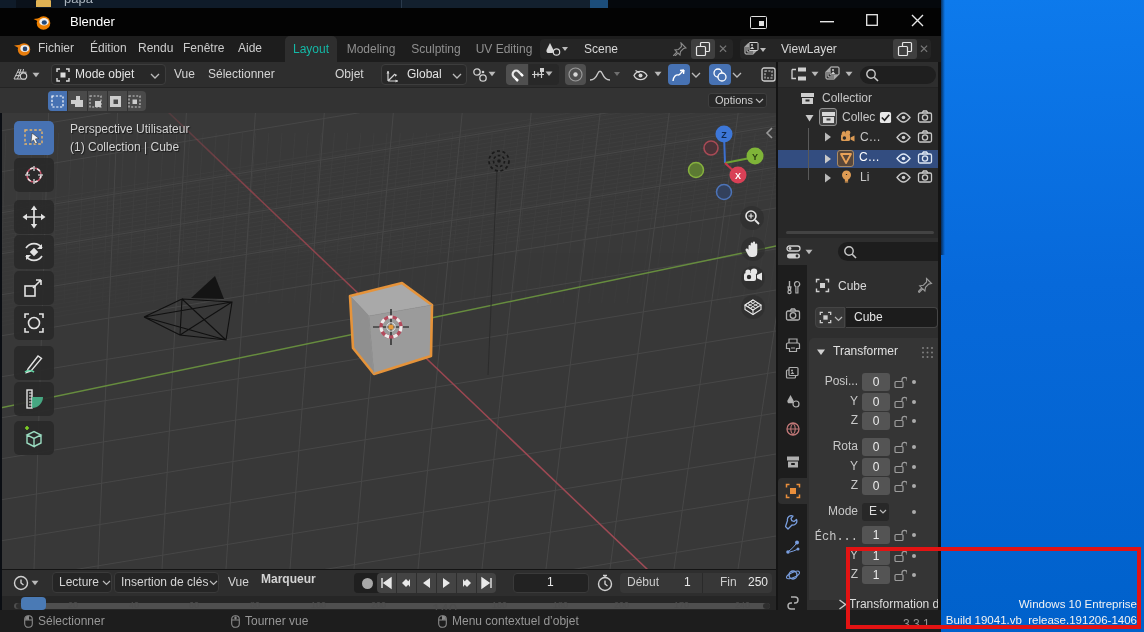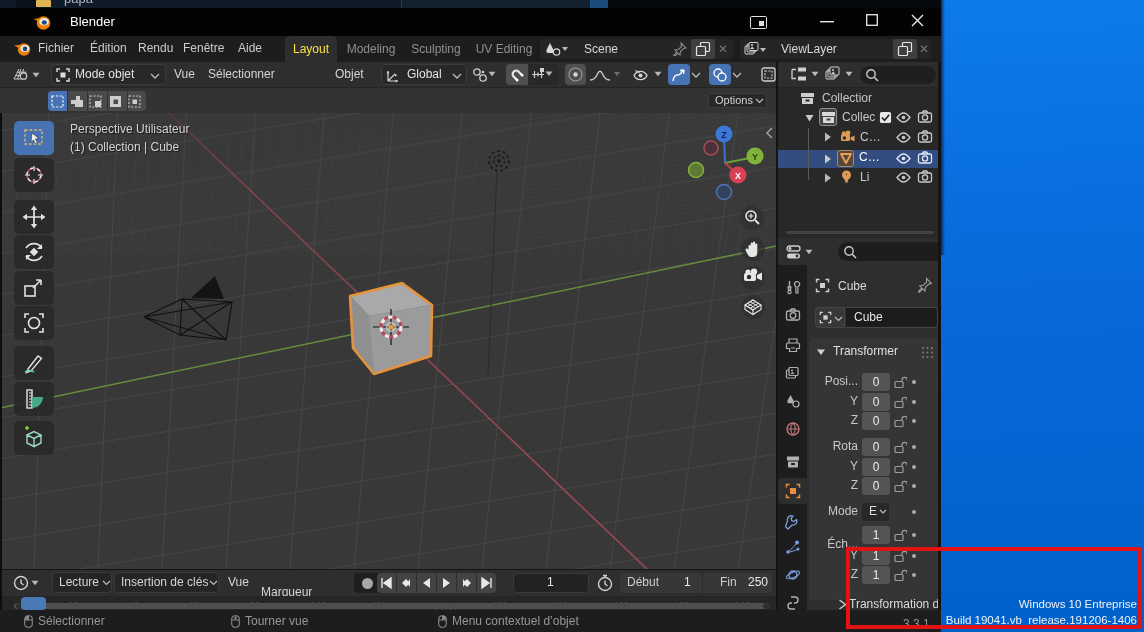--- a/index.html
+++ b/index.html
@@ -21,21 +21,21 @@
 #win { left:0; top:8px; width:941px; height:624px; background:#141414; }
 
 
 #titlebar { left:0; top:0; width:941px; height:28px; background:#030303; color:#ffffff; }
 #titlebar .t { position:absolute; left:70px; top:6px; font-size:13px; }
 
 
 #topbar { left:0; top:28px; width:941px; height:26px; background:#1d1d1d; color:#cccccc; font-size:12px; }
 .menu { position:absolute; top:5px; }
 .tab { position:absolute; top:0; height:26px; line-height:26px; color:#8f8f8f; text-align:center; }
-.tab.active { background:#2e2e2e; color:#fde047; border-radius:5px 5px 0 0; }
+.tab.active { background:#2e2e2e; color:#14b8a6; border-radius:5px 5px 0 0; }
 
 
 .hdr { background:#2e2e2e; color:#d4d4d4; font-size:12px; }
 #vp-hdr { left:0; top:54px; width:776px; height:26px; border-bottom:1px solid #242424; }
 #outl-hdr { left:778px; top:54px; width:160px; height:26px; border-bottom:1px solid #242424; }
 #tool-hdr { left:0; top:80px; width:776px; height:25px; background:#333333; }
 
 
 #viewport { left:0; top:105px; width:776px; height:456px; background:#3b3b3b; overflow:hidden; }
 
@@ -833,21 +833,21 @@
           </svg>
 <circle-dot style="position:absolute;left:134px;top:246px;width:4px;height:4px;background:#ababab;border-radius:50%;display:block;"></circle-dot>
 <div class="abs plabel" style="top:266px;">Mode</div>
 <div class="abs pdrop" style="top:265px;">
             <span style="position:absolute;left:7px;top:1px;">E</span>
             <svg style="position:absolute;left:17px;top:6px" width="8" height="6" viewBox="0 0 8 6">
               <path d="M1 1 l3 3 3-3" fill="none" stroke="#bbb" stroke-width="1.2"></path>
             </svg>
           </div>
 <circle-dot style="position:absolute;left:134px;top:272px;width:4px;height:4px;background:#ababab;border-radius:50%;display:block;"></circle-dot>
-<div class="abs plabel" style="top:299px;">Éch...</div>
+<div class="abs plabel" style="top:292px;font-family:Liberation Mono, monospace;">Éch...</div>
 <div class="abs pfield" style="top:288px;">1</div>
 <svg class="abs" style="left:115px;top:291px" width="14" height="13" viewBox="0 0 14 13">
             <rect x="2" y="5.5" width="8" height="6" rx="1" fill="none" stroke="#9c9c9c" stroke-width="1.2"></rect>
             <path d="M9 5 v-1 a2.6 2.6 0 0 1 5.2 0 v1" fill="none" stroke="#9c9c9c" stroke-width="1.2"></path>
           </svg>
 <circle-dot style="position:absolute;left:134px;top:295px;width:4px;height:4px;background:#ababab;border-radius:50%;display:block;"></circle-dot>
 <div class="abs plabel" style="top:310px;">Y</div>
 <div class="abs pfield" style="top:309px;">1</div>
 <svg class="abs" style="left:115px;top:312px" width="14" height="13" viewBox="0 0 14 13">
             <rect x="2" y="5.5" width="8" height="6" rx="1" fill="none" stroke="#9c9c9c" stroke-width="1.2"></rect>
@@ -877,21 +877,21 @@
       <div class="abs" style="left:114px;top:2px;width:105px;height:21px;background:#252525;border:1px solid #3a3a3a;border-radius:4px;"></div>
       <span class="abs" style="left:59px;top:5px;">Lecture</span>
       <svg class="abs" style="left:102px;top:10px" width="9" height="6" viewBox="0 0 9 6">
           <path d="M1 1 l3.5 3.5 L8 1" fill="none" stroke="#bbb" stroke-width="1.2"></path>
         </svg>
       <span class="abs" style="left:121px;top:5px;">Insertion de clés</span>
       <svg class="abs" style="left:209px;top:10px" width="9" height="6" viewBox="0 0 9 6">
           <path d="M1 1 l3.5 3.5 L8 1" fill="none" stroke="#bbb" stroke-width="1.2"></path>
         </svg>
       <span class="abs" style="left:228px;top:5px;">Vue</span>
-      <span class="abs" style="left:261px;top:15px;">Marqueur</span>
+      <span class="abs" style="left:261px;top:2px;font-weight:bold;">Marqueur</span>
       <div class="abs" style="left:354px;top:3px;width:27px;height:20px;background:#1f1f1f;border-radius:4px 0 0 4px;">
         <div class="abs" style="left:8px;top:5px;width:11px;height:11px;border-radius:50%;background:#a8a8a8;"></div>
       </div>
       <div class="abs" style="left:382px;top:3px;width:14px;height:20px;background:#1f1f1f;border-radius:0 4px 4px 0;">
         <svg class="abs" style="left:3px;top:8px" width="8" height="6" viewBox="0 0 8 6">
             <path d="M1 1 l3 3 3-3" fill="none" stroke="#666" stroke-width="1.2"></path>
           </svg>
       </div>
       <div id="playbtns">
           <div class="abs" style="left:377px;top:3px;width:19px;height:20px;background:#434343;border-radius:4px 0 0 4px;">

